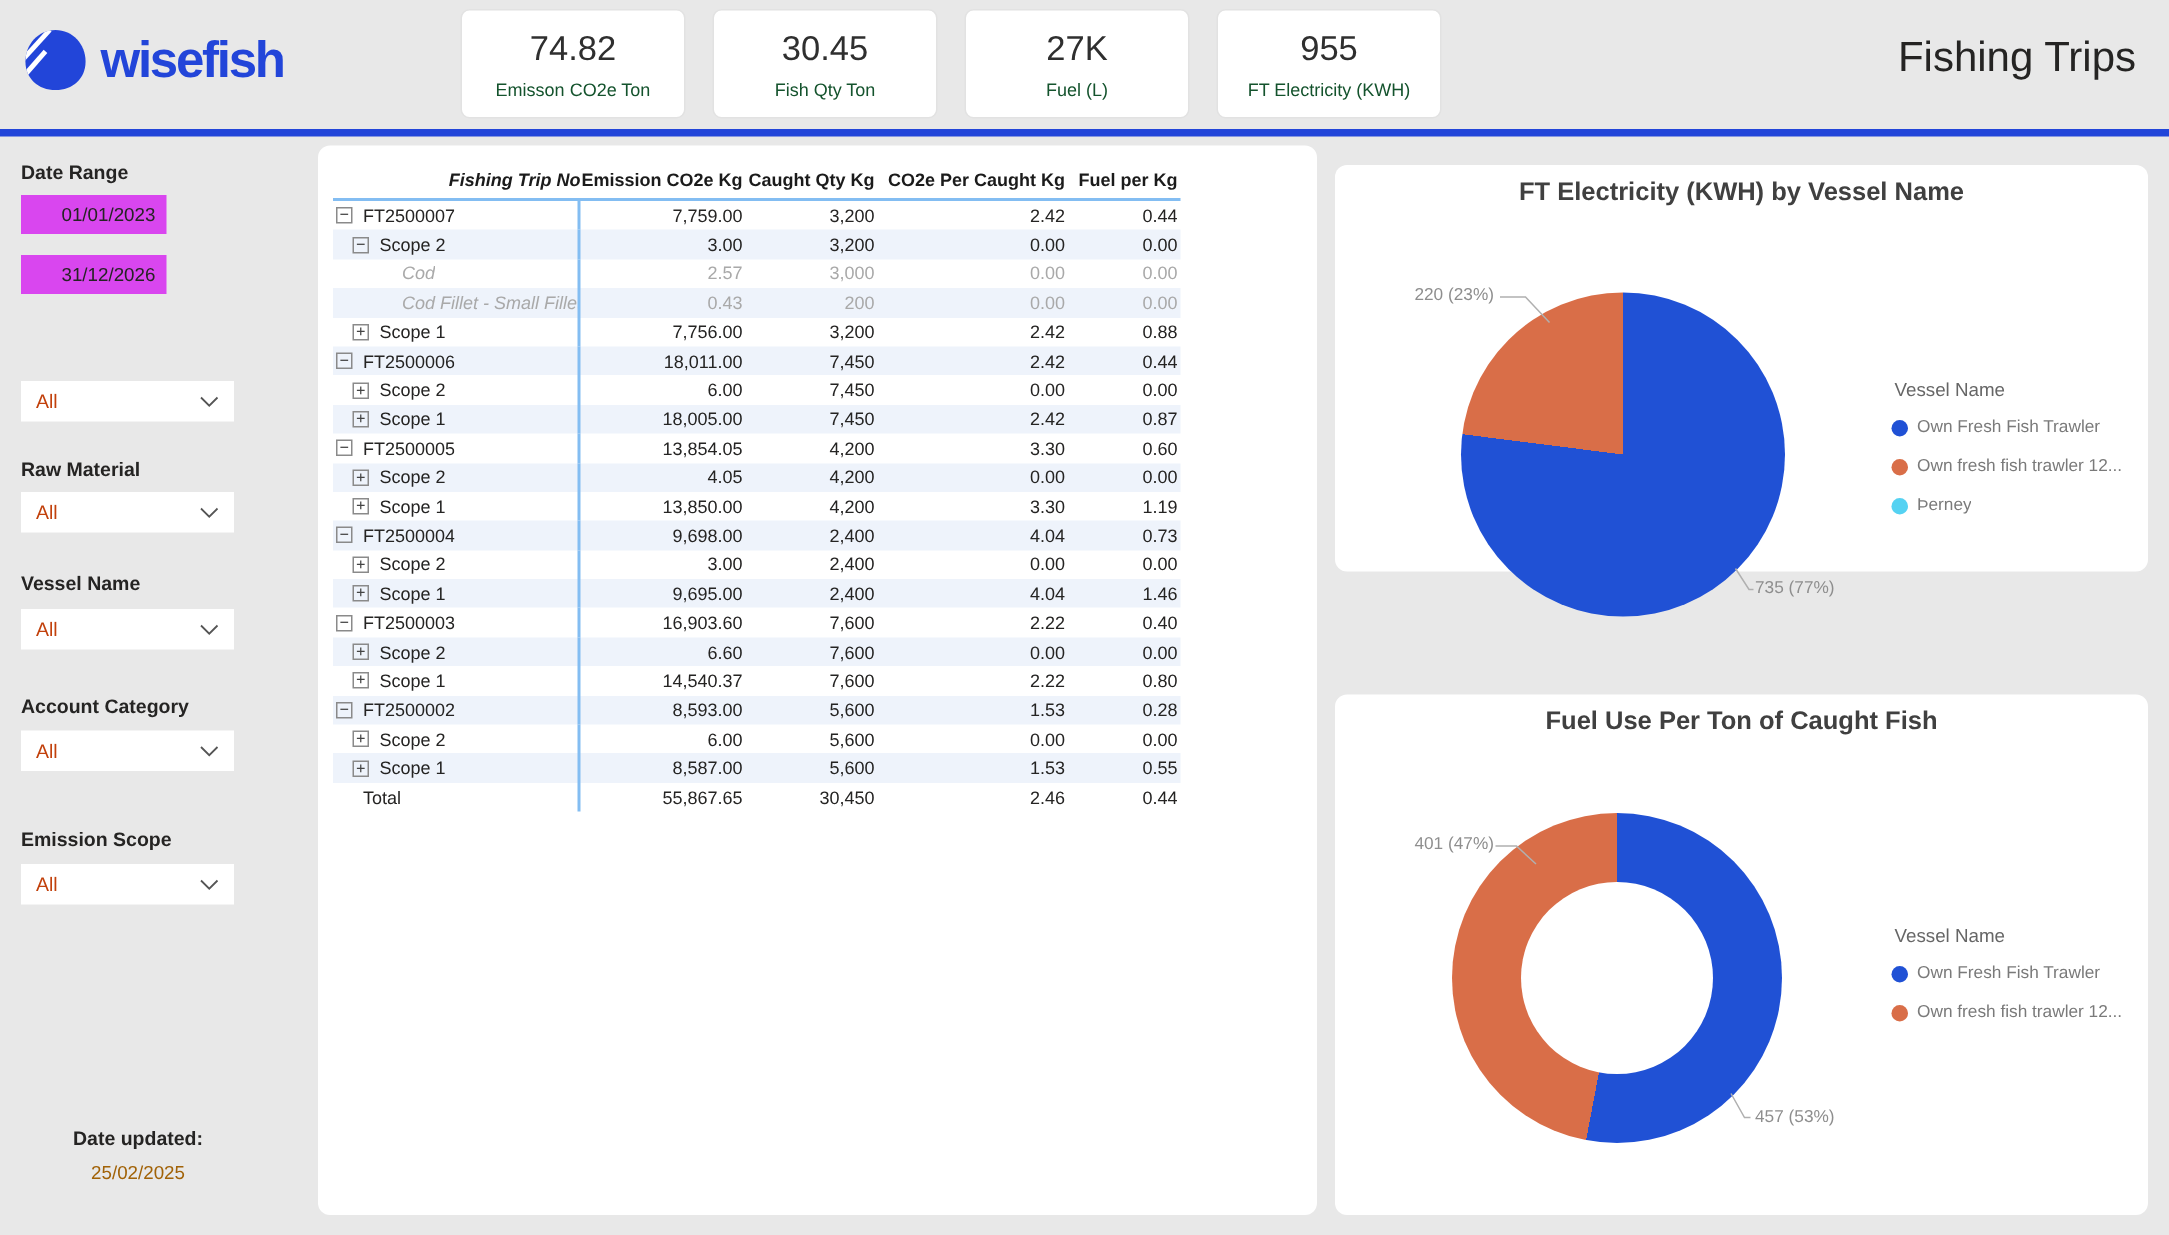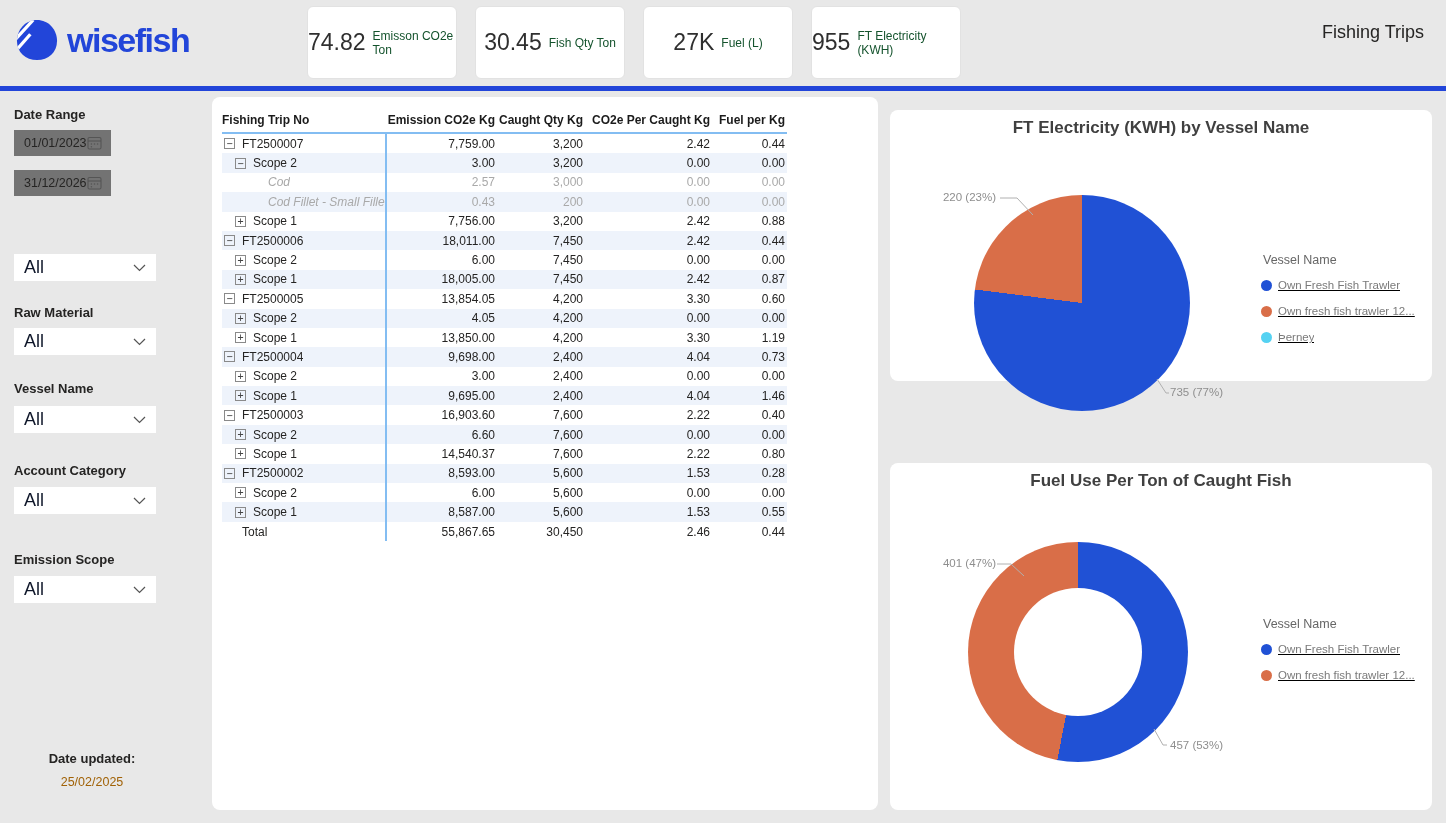--- a/index.html
+++ b/index.html
@@ -4,45 +4,45 @@
 <style>
   html,body{margin:0;padding:0;background:#e8e8e8;font-family:"Liberation Sans","DejaVu Sans",sans-serif;}
   .page{position:relative;width:1446px;height:823px;background:#e8e8e8;overflow:hidden;}
 
   
   .topbar{position:absolute;left:0;top:0;width:1446px;height:86px;}
   .logo{position:absolute;left:16px;top:19px;display:flex;align-items:center;gap:9px;}
   .logo-text{font-size:34px;font-weight:700;color:#2245d9;letter-spacing:-1.5px;}
   .kpis{position:absolute;left:307px;top:6px;display:flex;gap:18px;}
   .kpi-card{width:150px;height:73px;background:#fff;border:1px solid #e2e2e2;border-radius:6px;
-            display:flex;align-items:center;justify-content:center;gap:7px;box-sizing:border-box;}
+            display:flex;flex-direction:column;align-items:center;justify-content:center;gap:7px;box-sizing:border-box;}
   .kpi-value{font-size:23px;color:#2f2f2f;}
   .kpi-label{font-size:12px;color:#14532d;}
-  .page-title{position:absolute;right:22px;top:22px;margin:0;font-size:18px;font-weight:400;color:#252423;}
+  .page-title{position:absolute;right:22px;top:22px;margin:0;font-size:28px;font-weight:400;color:#252423;}
   .blue-divider{position:absolute;left:0;top:86px;width:1446px;height:5px;background:#2245d9;}
 
   
   .sidebar{position:absolute;left:0;top:91px;width:212px;height:732px;}
   .f-label{position:absolute;left:14px;font-size:13px;font-weight:700;color:#252423;}
-  .date-box{position:absolute;left:14px;width:97px;height:26px;background:#737373;display:flex;align-items:center;
-            padding:0 7px 0 10px;box-sizing:border-box;cursor:pointer;}
+  .date-box{position:absolute;left:14px;width:97px;height:26px;background:#d946ef;display:flex;align-items:center;
+            justify-content:space-between;padding:0 7px 0 27px;box-sizing:border-box;cursor:pointer;}
   .date-text{font-size:12.5px;color:#252423;}
   .dd{position:absolute;left:14px;width:142px;height:27px;background:#fff;display:flex;align-items:center;
       justify-content:space-between;padding:0 10px;box-sizing:border-box;cursor:pointer;}
-  .dd-value{font-size:18px;color:#0f172a;}
+  .dd-value{font-size:13px;color:#c2410c;}
   .updated{position:absolute;left:0;top:660px;width:184px;text-align:center;}
   .updated-label{font-size:13px;font-weight:700;color:#252423;}
   .updated-value{font-size:12.5px;color:#a16207;margin-top:9px;}
 
   
   .table-card{position:absolute;left:212px;top:97px;width:666px;height:713px;background:#fff;border-radius:8px;}
   .tbl{position:absolute;left:10px;top:10px;width:565px;}
   .t-head{display:flex;height:25px;align-items:center;border-bottom:2px solid #83bdf2;}
   .t-hcell{font-size:12px;font-weight:700;color:#1b1b1b;box-sizing:border-box;}
-  .hc0{width:165px;text-align:left;}
+  .hc0{width:165px;text-align:right;font-style:italic;}
   .c0{width:165px;}
   .c1{width:110px;}.c2{width:88px;}.c3{width:127px;}.c4{width:75px;}
   .t-row{display:flex;height:19.4px;align-items:stretch;font-size:12px;color:#252423;cursor:pointer;}
   .t-row.alt{background:#eef3fb;}
   .t-row .c0{border-right:2px solid #83bdf2;display:flex;align-items:center;box-sizing:border-box;}
   .num{text-align:right;padding-right:2px;box-sizing:border-box;display:flex;align-items:center;justify-content:flex-end;}
   .lvl1{padding-left:2px;}.lvl2{padding-left:13px;}.lvl3{padding-left:46px;font-style:italic;}.lvlT{padding-left:20px;}
   .toggle{width:11px;height:11px;border:1px solid #8a8a8a;font-size:10px;line-height:9px;text-align:center;
           color:#444;margin-right:7px;flex:0 0 auto;box-sizing:border-box;background:#fff0;cursor:pointer;
           font-family:"DejaVu Sans Mono",monospace;}
@@ -62,21 +62,21 @@
   .hole{position:absolute;left:124px;top:125px;width:128px;height:128px;background:#fff;border-radius:50%;}
   .leaders{position:absolute;left:0;top:0;}
   .dlabel{position:absolute;font-size:11.5px;color:#8e8e8e;white-space:nowrap;}
   .dl-left{left:28px;top:81px;width:78px;text-align:right;}
   .dl-right{left:280px;top:276px;}
   #card-donut .dl-left{top:94px;}
   .legend{position:absolute;left:371px;width:168px;}
   #card-pie .legend{top:143px;}
   #card-donut .legend{top:154px;}
   .lg-title{font-size:12.5px;color:#666;margin:0 0 11px 2px;}
-  .lg-item{display:flex;align-items:center;gap:6px;margin-bottom:12px;height:14px;cursor:pointer;text-decoration:underline;}
+  .lg-item{display:flex;align-items:center;gap:6px;margin-bottom:12px;height:14px;cursor:pointer;}
   .lg-dot{width:11px;height:11px;border-radius:50%;flex:0 0 auto;}
   .lg-text{font-size:11.5px;color:#7a7a7a;white-space:nowrap;overflow:hidden;max-width:148px;}
 </style>
 </head>
 <body>
 
 <div class="page">
 
   <header class="topbar">
     <div class="logo">

